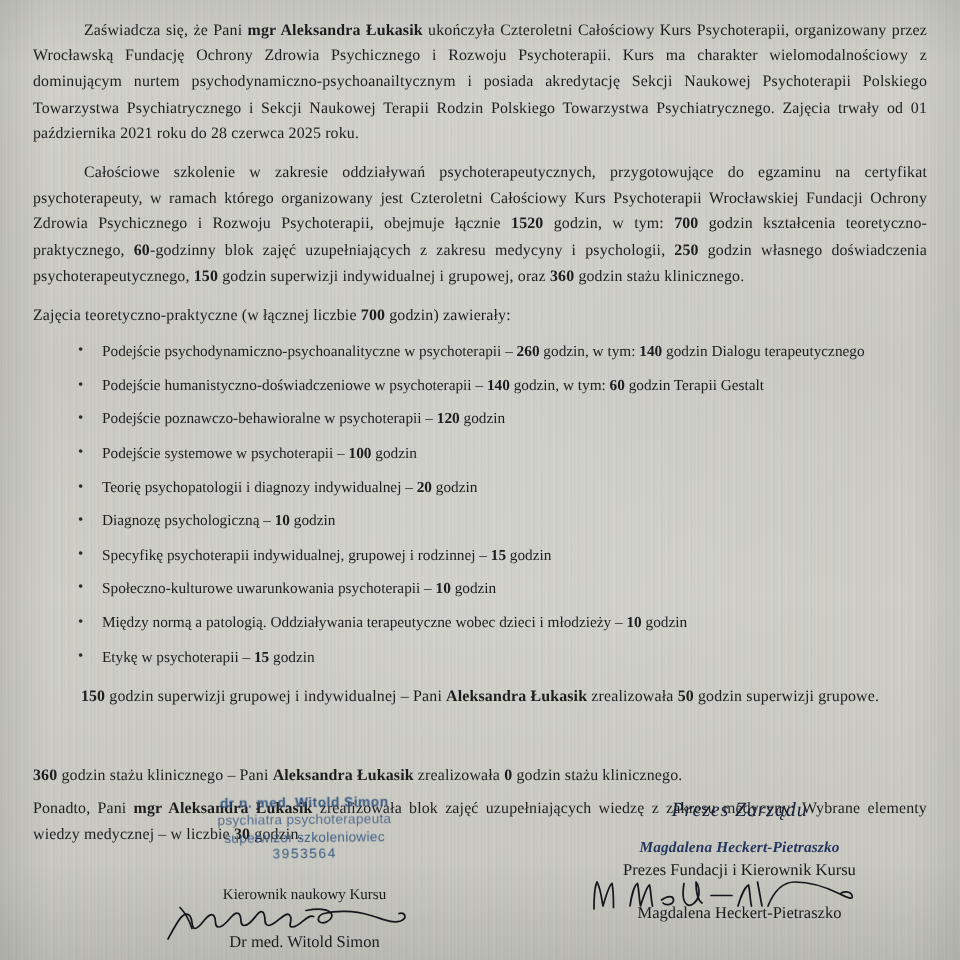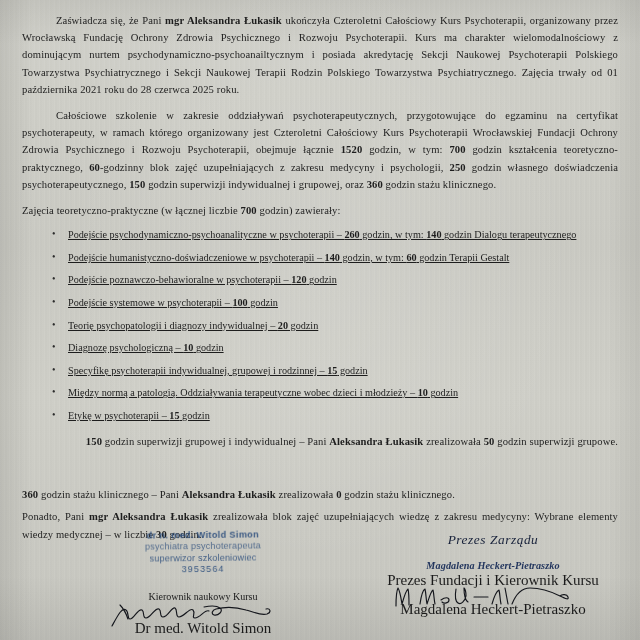--- a/index.html
+++ b/index.html
@@ -65,21 +65,20 @@
     margin: 0 0 5px 0;
   }
   b, .b {
     font-weight: bold;
   }
 
   ul.course-list {
     margin: 4px 0 10px 0;
     padding: 0 0 0 46px;
     list-style: none;
-    text-decoration: underline;
   }
   ul.course-list li {
     position: relative;
     font-size: 10.2px;
     line-height: 14px;
     margin-bottom: 8.6px;
     text-align: left;
   }
   ul.course-list li::before {
     content: "\2022";
@@ -137,21 +136,21 @@
   .stamp .l3 { opacity: 0.93; }
   .stamp .l4 { letter-spacing: 0.12em; }
 
   .role-line {
     font-size: 10px;
     line-height: 14px;
     margin-top: 14px;
     color: #1b1b1b;
   }
   .name-line {
-    font-size: 15px;
+    font-size: 11px;
     line-height: 14px;
     color: #1b1b1b;
   }
   .title-big {
     font-size: 13.4px;
     line-height: 16px;
     letter-spacing: 0.04em;
     color: #17213a;
     font-style: italic;
   }
@@ -193,25 +192,26 @@
     <p class="para noindent list-intro"><span>Zajęcia teoretyczno-praktyczne (w łącznej liczbie </span><b>700</b><span> godzin) zawierały:</span></p>
 
     <ul class="course-list">
       <li><span>Podejście psychodynamiczno-psychoanalityczne w psychoterapii – </span><b>260</b><span> godzin, w tym: </span><b>140</b><span> godzin Dialogu terapeutycznego</span></li>
       <li><span>Podejście humanistyczno-doświadczeniowe w psychoterapii – </span><b>140</b><span> godzin, w tym: </span><b>60</b><span> godzin Terapii Gestalt</span></li>
       <li><span>Podejście poznawczo-behawioralne w psychoterapii – </span><b>120</b><span> godzin</span></li>
       <li><span>Podejście systemowe w psychoterapii – </span><b>100</b><span> godzin</span></li>
       <li><span>Teorię psychopatologii i diagnozy indywidualnej – </span><b>20</b><span> godzin</span></li>
       <li><span>Diagnozę psychologiczną – </span><b>10</b><span> godzin</span></li>
       <li><span>Specyfikę psychoterapii indywidualnej, grupowej i rodzinnej – </span><b>15</b><span> godzin</span></li>
+      <li><span>Społeczno-kulturowe uwarunkowania psychoterapii – </span><b>10</b><span> godzin</span></li>
       <li><span>Między normą a patologią. Oddziaływania terapeutyczne wobec dzieci i młodzieży – </span><b>10</b><span> godzin</span></li>
       <li><span>Etykę w psychoterapii – </span><b>15</b><span> godzin</span></li>
     </ul>
 
-    <p class="para noindent tight" style="text-align:right;"><b>150</b><span> godzin superwizji grupowej i indywidualnej – Pani </span><b>Aleksandra Łukasik</b><span> zrealizowała </span><b>50</b><span> godzin superwizji grupowe.</span></p>
+    <p class="para noindent tight" style="text-align:center;"><b>150</b><span> godzin superwizji grupowej i indywidualnej – Pani </span><b>Aleksandra Łukasik</b><span> zrealizowała </span><b>50</b><span> godzin superwizji grupowe.</span></p>
     <p class="para noindent tight" style="text-align:left;margin-top:36px;"><b>360</b><span> godzin stażu klinicznego – Pani </span><b>Aleksandra Łukasik</b><span> zrealizowała </span><b>0</b><span> godzin stażu klinicznego.</span></p>
     <p class="para noindent"><span>Ponadto, Pani </span><b>mgr Aleksandra Łukasik</b><span> zrealizowała blok zajęć uzupełniających wiedzę z zakresu medycyny: Wybrane elementy wiedzy medycznej – w liczbie </span><b>30</b><span> godzin.</span></p>
 
   </div>
 
   <div id="signatures">
 
     <div class="sig-block" id="sig-left">
       <div class="stamp">
         <div class="l1">dr n. med. Witold Simon</div>

